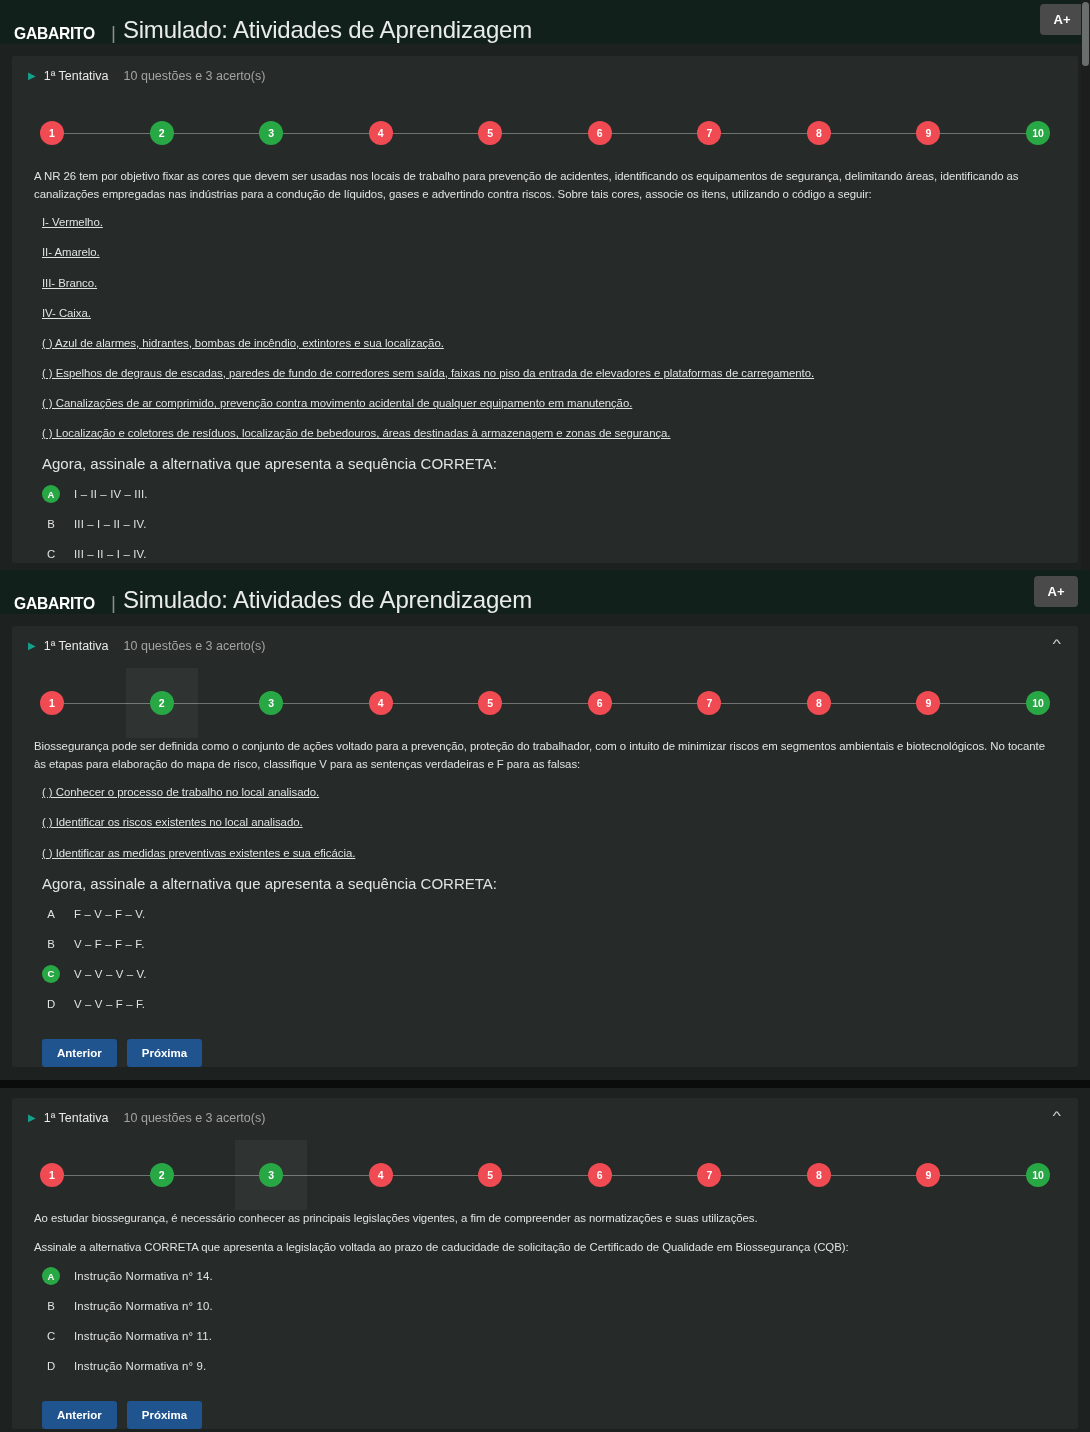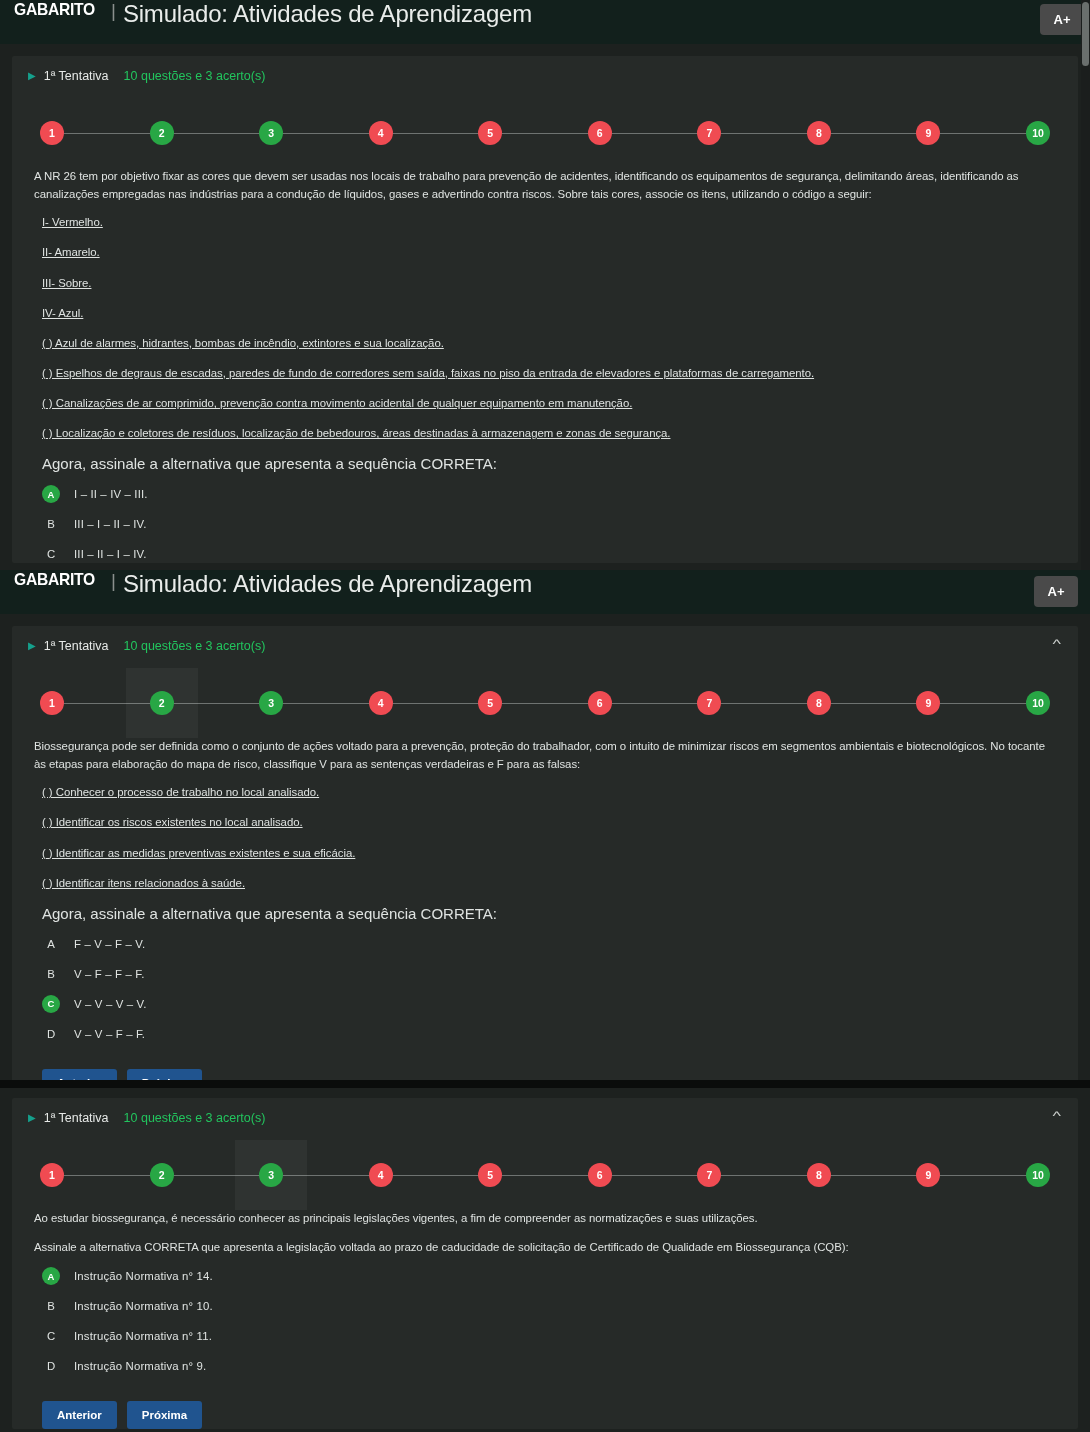--- a/index.html
+++ b/index.html
@@ -9,21 +9,21 @@
     font-family:"Liberation Sans", sans-serif;
     overflow:hidden;
   }
   .screen { position:relative; width:1090px; height:1432px; background:#0f1111; }
 
   
   .panel { position:absolute; left:0; width:1090px; background:#1d211f; overflow:hidden; }
 
   .bar {
     height:44px; background:#12201c;
-    display:flex; align-items:flex-start;
+    display:flex; align-items:flex-end;
     padding:0 14px; position:relative;
   }
   .brand {
     font-weight:bold; font-size:17px; color:#ffffff;
     letter-spacing:-0.3px; font-stretch:condensed;
     transform:scaleX(0.92); transform-origin:left center;
   }
   .bar-sep { color:#8a8f8d; font-size:19px; margin:0 7px 0 9px; font-weight:300; }
   .bar-title { font-size:24px; color:#e9ecea; font-weight:400; letter-spacing:-0.2px; }
 
@@ -36,21 +36,21 @@
   }
 
   .card { background:#262a28; margin:12px; border-radius:2px; position:relative; }
 
   .attempt {
     display:flex; align-items:center; gap:8px;
     padding:13px 16px 11px 16px; position:relative;
   }
   .tri { color:#15a08c; font-size:10px; line-height:1; }
   .attempt-label { color:#e6e9e7; font-size:12.5px; }
-  .attempt-sub { color:#22c55e; font-size:12.5px; margin-left:7px; }
+  .attempt-sub { color:#a3a3a3; font-size:12.5px; margin-left:7px; }
   .chev {
     position:absolute; right:18px; top:12px;
     color:#c9cecb; font-size:12px; line-height:1;
     transform:scaleX(1.5);
   }
 
   
   .stepper { position:relative; height:62px; margin:8px 22px 0 22px; }
   .track {
     position:absolute; left:18px; right:18px; top:31px;
@@ -137,22 +137,22 @@
           <div class="dot bad" style="left: 565.778px;">6</div>
           <div class="dot bad" style="left: 675.333px;">7</div>
           <div class="dot bad" style="left: 784.889px;">8</div>
           <div class="dot bad" style="left: 894.444px;">9</div>
           <div class="dot ok" style="left: 1004px;">10</div>
         </div>
       <div class="qbody">
           <p class="qtext">A NR 26 tem por objetivo fixar as cores que devem ser usadas nos locais de trabalho para prevenção de acidentes, identificando os equipamentos de segurança, delimitando áreas, identificando as canalizações empregadas nas indústrias para a condução de líquidos, gases e advertindo contra riscos. Sobre tais cores, associe os itens, utilizando o código a seguir:</p>
           <p class="stmt">I- Vermelho.</p>
           <p class="stmt">II- Amarelo.</p>
-          <p class="stmt">III- Sobre.</p>
-          <p class="stmt">IV- Azul.</p>
+          <p class="stmt">III- Branco.</p>
+          <p class="stmt">IV- Caixa.</p>
           <p class="stmt">(   ) Azul de alarmes, hidrantes, bombas de incêndio, extintores e sua localização.</p>
           <p class="stmt">(   ) Espelhos de degraus de escadas, paredes de fundo de corredores sem saída, faixas no piso da entrada de elevadores e plataformas de carregamento.</p>
           <p class="stmt">(   ) Canalizações de ar comprimido, prevenção contra movimento acidental de qualquer equipamento em manutenção.</p>
           <p class="stmt">(   ) Localização e coletores de resíduos, localização de bebedouros, áreas destinadas à armazenagem e zonas de segurança.</p>
           <p class="prompt">Agora, assinale a alternativa que apresenta a sequência CORRETA:</p>
           <div class="alts">
             <div class="alt">
               <span class="badge ok">A</span>
               <span class="alt-text">I – II – IV – III.</span>
             </div>
@@ -198,21 +198,20 @@
           <div class="dot bad" style="left: 675.333px;">7</div>
           <div class="dot bad" style="left: 784.889px;">8</div>
           <div class="dot bad" style="left: 894.444px;">9</div>
           <div class="dot ok" style="left: 1004px;">10</div>
         </div>
       <div class="qbody">
           <p class="qtext">Biossegurança pode ser definida como o conjunto de ações voltado para a prevenção, proteção do trabalhador, com o intuito de minimizar riscos em segmentos ambientais e biotecnológicos. No tocante às etapas para elaboração do mapa de risco, classifique V para as sentenças verdadeiras e F para as falsas:</p>
           <p class="stmt">(   ) Conhecer o processo de trabalho no local analisado.</p>
           <p class="stmt">(   ) Identificar os riscos existentes no local analisado.</p>
           <p class="stmt">(   ) Identificar as medidas preventivas existentes e sua eficácia.</p>
-          <p class="stmt">(   ) Identificar itens relacionados à saúde.</p>
           <p class="prompt">Agora, assinale a alternativa que apresenta a sequência CORRETA:</p>
           <div class="alts">
             <div class="alt">
               <span class="badge plain">A</span>
               <span class="alt-text">F – V – F – V.</span>
             </div>
             <div class="alt">
               <span class="badge plain">B</span>
               <span class="alt-text">V – F – F – F.</span>
             </div>

